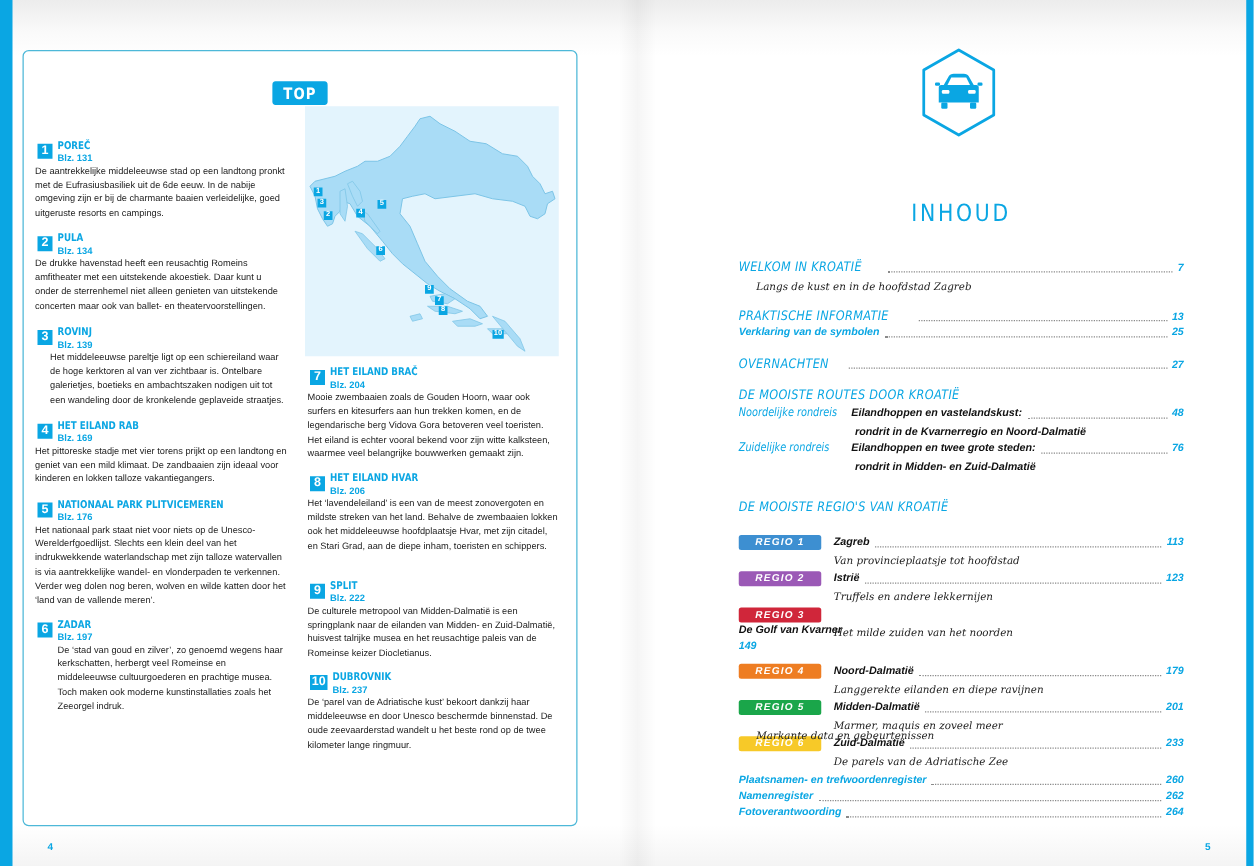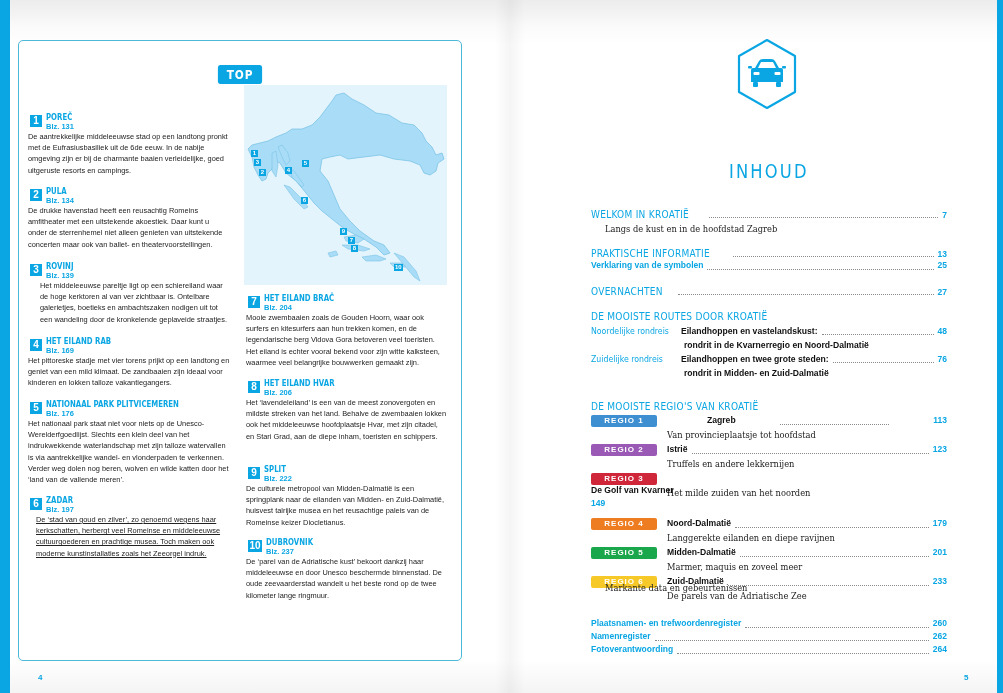--- a/index.html
+++ b/index.html
@@ -35,21 +35,21 @@
   .item-page { color: #0aa6e3; font-weight: bold; font-size: 7.5px; line-height: 9px; }
   .item-desc { font-size: 7.4px; line-height: 11.2px; color: #222; margin-top: 0px; }
 
   .page-num { position: absolute; font-size: 8px; font-weight: bold; color: #0aa6e3; }
 
   
   .hex { position: absolute; left: 735px; top: 38px; width: 64px; height: 72px; }
   .inhoud { position: absolute; left: 729px; top: 160px; font-size: 19px; color: #0aa6e3; letter-spacing: 2.5px;
     font-family: "DejaVu Sans", sans-serif; transform: scaleX(0.86); transform-origin: left; }
 
-  .toc { position: absolute; left: 591px; width: 356px; }
+  .toc { position: absolute; left: 591px; width: 356px; font-style: italic; }
   .row { position: relative; display: flex; align-items: baseline; height: 12px; }
   .sec-title { color: #0aa6e3; font-size: 10.5px; font-family: "DejaVu Sans", sans-serif; transform: scaleX(0.86); transform-origin: left; white-space: nowrap; letter-spacing: 0.3px; }
   .leader { flex: 1; border-bottom: 1px dotted #8a8a8a; margin: 0 4px 2px 4px; height: 1px; align-self: flex-end; }
   .pg { color: #0aa6e3; font-weight: bold; font-size: 8.5px; }
   .sub-serif { font-family: "DejaVu Serif", serif; font-size: 8.3px; color: #222; padding-left: 14px; line-height: 12px; }
   .sub-bold-blue { color: #0aa6e3; font-weight: bold; font-size: 8.5px; white-space: nowrap; }
   .route-label { color: #0aa6e3; font-size: 9.5px; width: 90px; flex-shrink: 0; white-space: nowrap; font-family: "DejaVu Sans", sans-serif; transform: scaleX(0.82); transform-origin: left; }
   .route-bold { font-weight: bold; font-size: 8.6px; color: #111; white-space: nowrap; }
   .route-cont { padding-left: 93px; font-weight: bold; font-size: 8.6px; color: #111; line-height: 12px; }
 
@@ -146,21 +146,21 @@
     <div class="item-desc" style="padding-left:8px;">Het nationaal park staat niet voor niets op de Unesco-Werelderfgoedlijst. Slechts een klein deel van het indrukwekkende waterlandschap met zijn talloze watervallen is via aantrekkelijke wandel- en vlonderpaden te verkennen. Verder weg dolen nog beren, wolven en wilde katten door het ‘land van de vallende meren’.</div>
   </div>
   <div class="item" style="left:20px;top:495px;">
     <div class="item-head">
         <div class="num">6</div>
       <div class="head-text">
           <div class="item-title">ZADAR</div>
           <div class="item-page">Blz. 197</div>
         </div>
       </div>
-    <div class="item-desc" style="padding-left:16px;text-decoration:underline;">De ‘stad van goud en zilver’, zo genoemd wegens haar kerkschatten, herbergt veel Romeinse en middeleeuwse cultuurgoederen en prachtige musea. Toch maken ook moderne kunstinstallaties zoals het Zeeorgel indruk.</div>
+    <div class="item-desc" style="padding-left:26px;">De ‘stad van goud en zilver’, zo genoemd wegens haar kerkschatten, herbergt veel Romeinse en middeleeuwse cultuurgoederen en prachtige musea. Toch maken ook moderne kunstinstallaties zoals het Zeeorgel indruk.</div>
   </div>
 
   <div class="item" style="left:238px;top:293px;">
     <div class="item-head">
         <div class="num">7</div>
       <div class="head-text">
           <div class="item-title">HET EILAND BRAČ</div>
           <div class="item-page">Blz. 204</div>
         </div>
       </div>
@@ -260,21 +260,21 @@
         <span class="pg">76</span>
       </div>
     <div class="route-cont" style="margin-top:2px;">rondrit in Midden- en Zuid-Dalmatië</div>
   </div>
 
   <div class="toc" style="top:400px;">
     <div class="row">
         <span class="sec-title">DE MOOISTE REGIO'S VAN KROATIË</span>
       </div>
     <div id="regio-list">
-        <div class="row" style="margin-top: 3px; gap: 40px;">
+        <div class="row" style="margin-top: 16px;">
           <span class="regio-badge" style="background: rgb(61, 143, 209);">REGIO 1</span>
           <span class="regio-name">Zagreb</span>
           <span class="leader"></span>
           <span class="pg">113</span>
         </div>
         <div class="regio-sub" style="margin-top: 2px;">Van provincieplaatsje tot hoofdstad</div>
         <div class="row" style="margin-top: 3px;">
           <span class="regio-badge" style="background: rgb(155, 89, 182);">REGIO 2</span>
           <span class="regio-name">Istrië</span>
           <span class="leader"></span>

